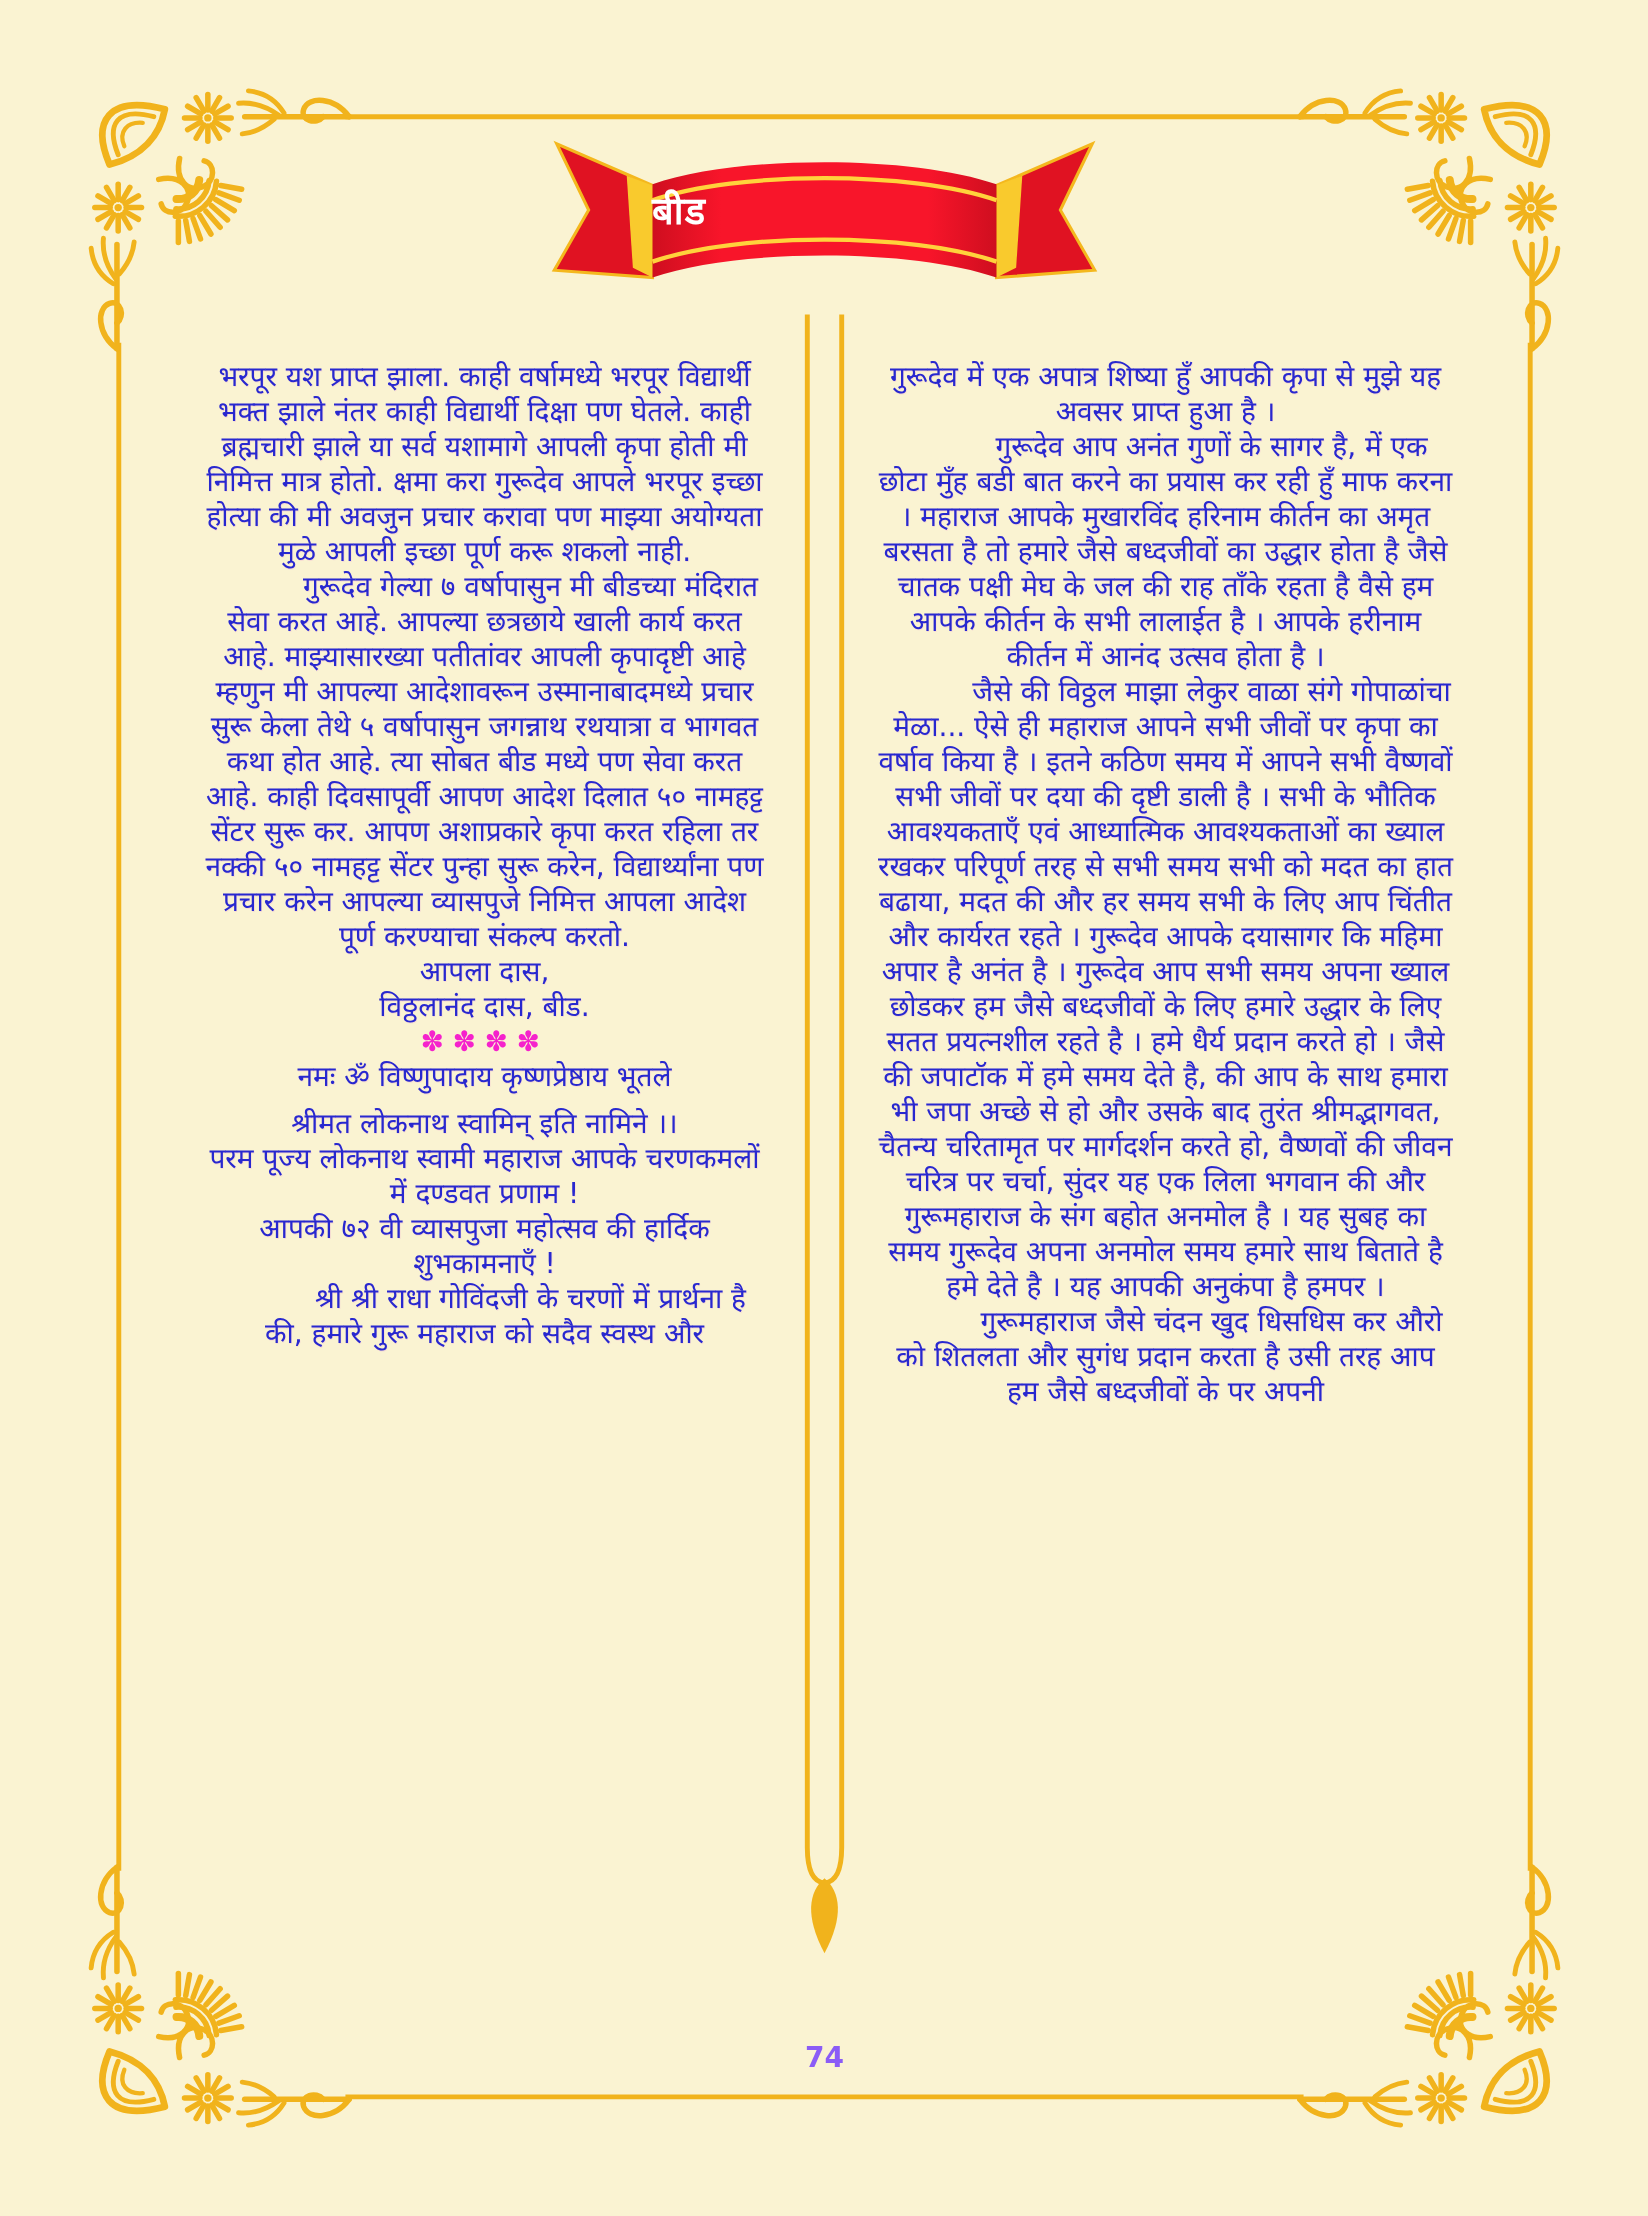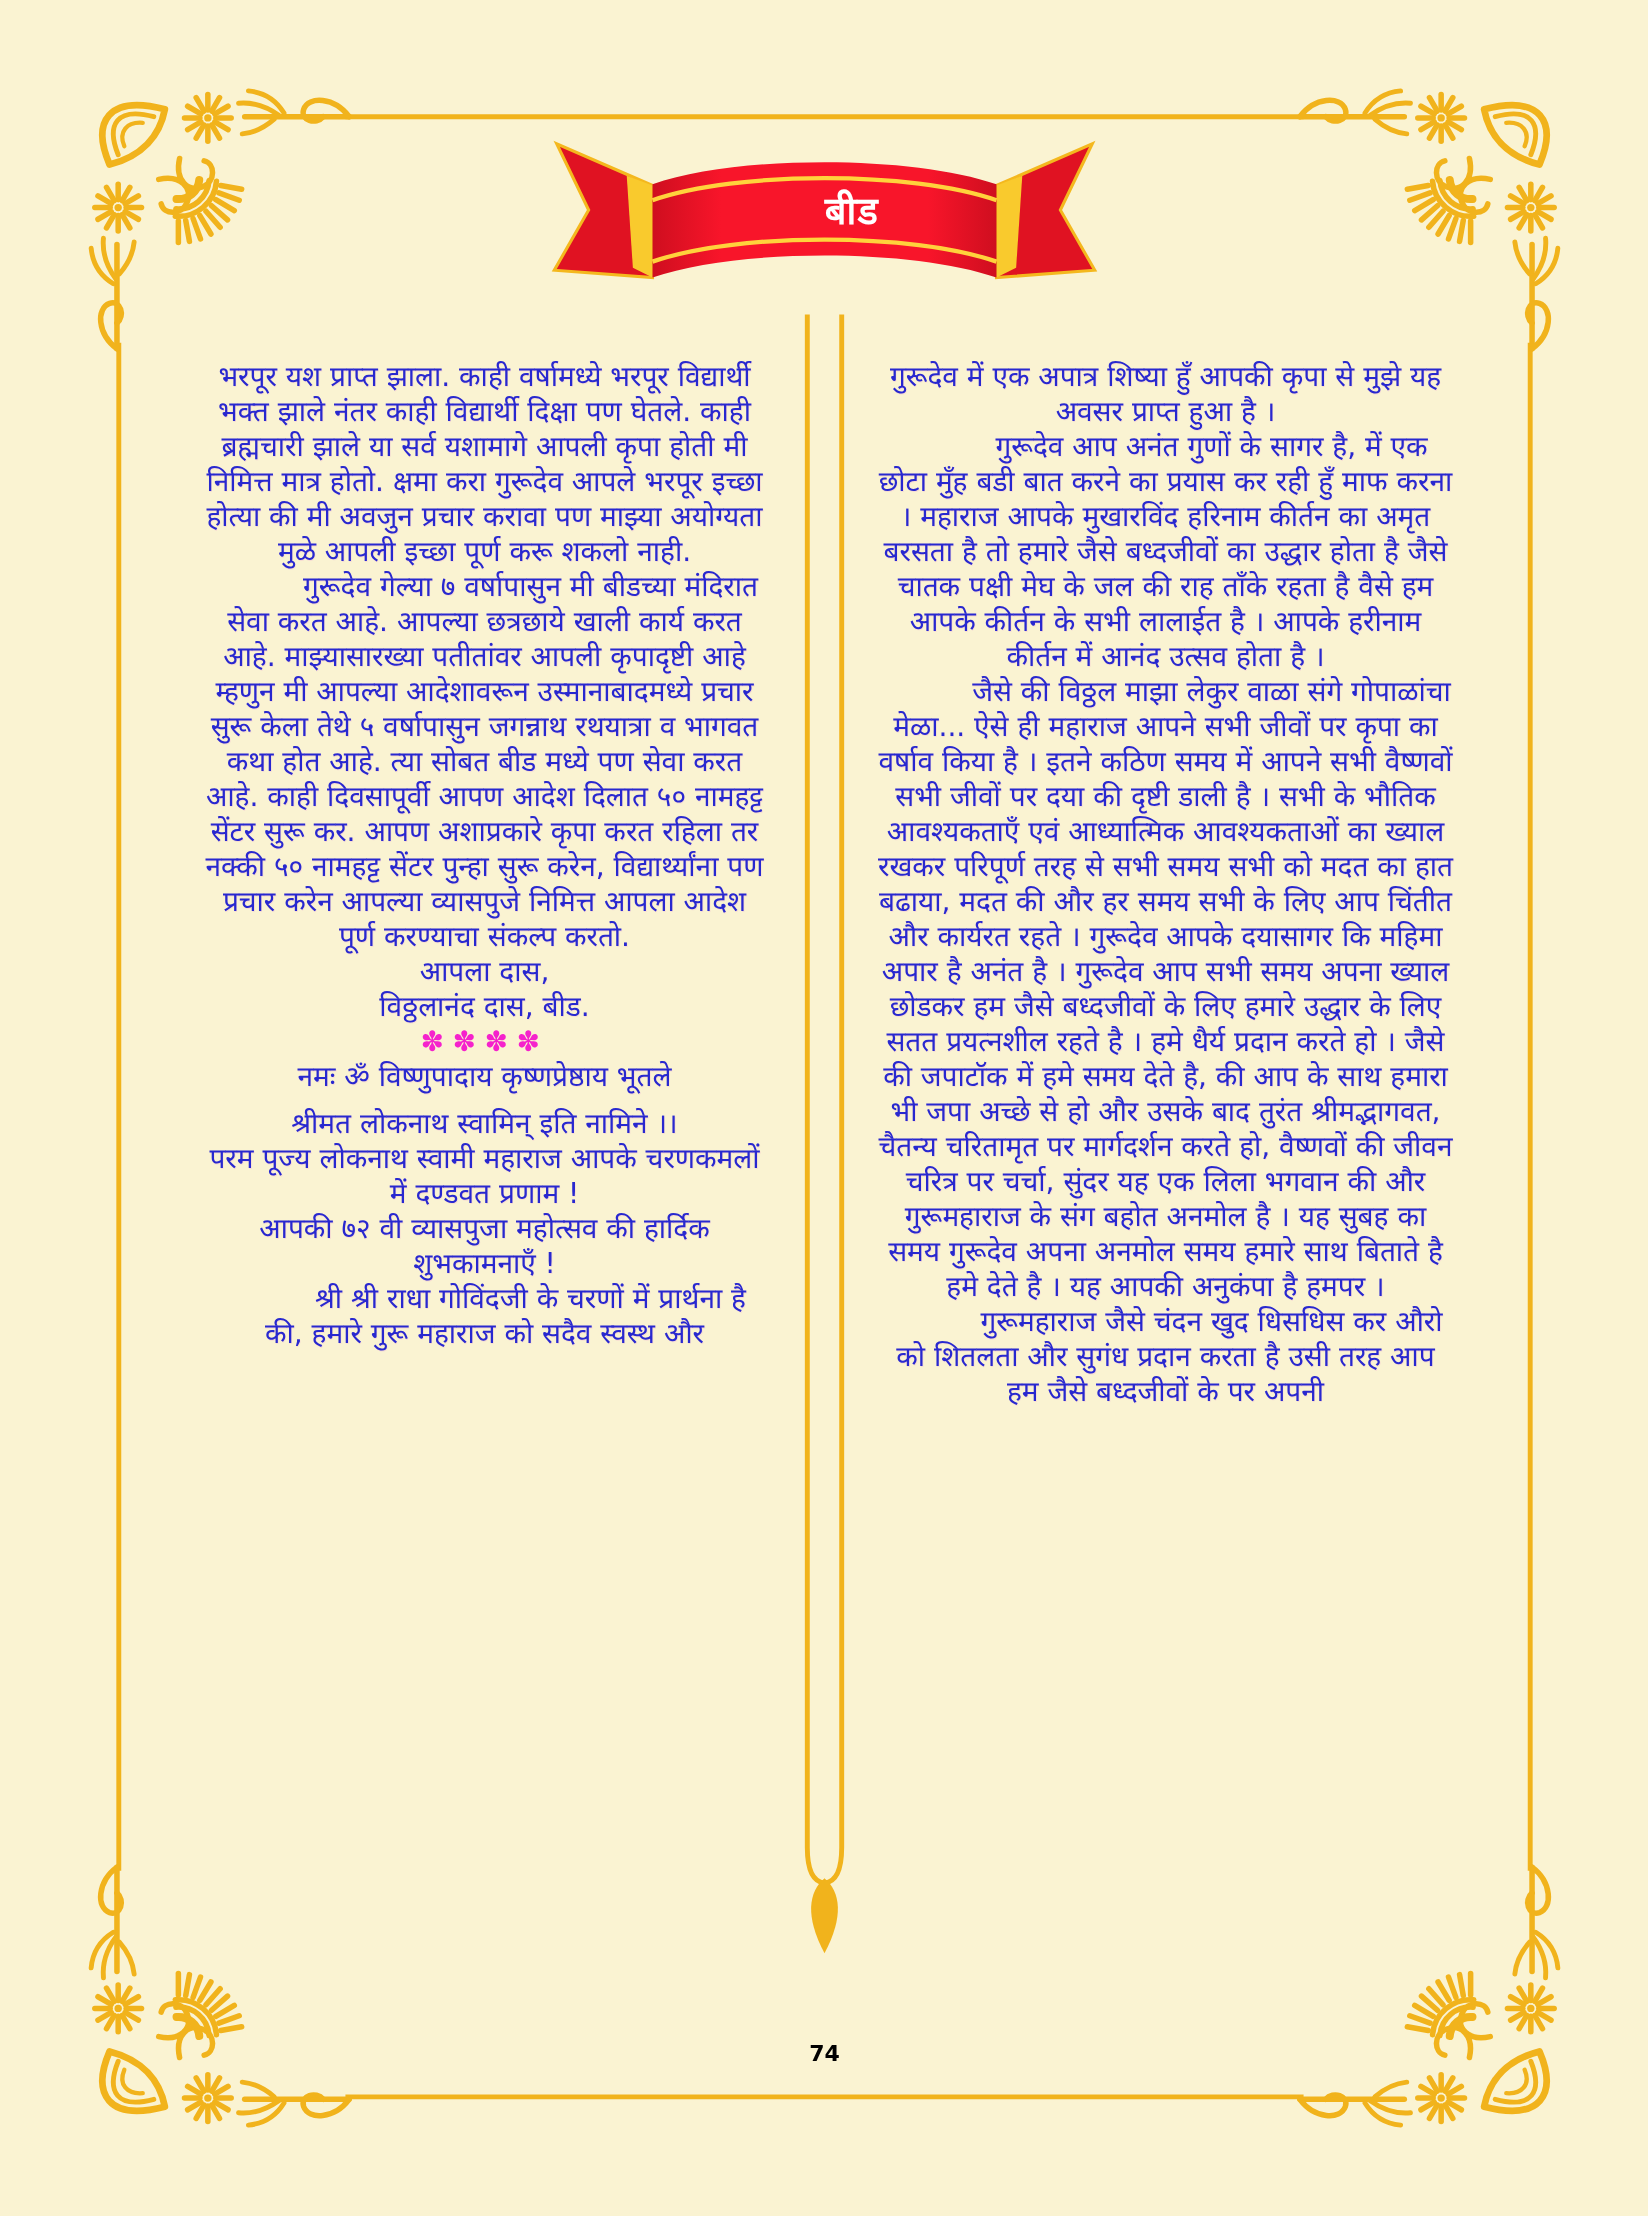--- a/index.html
+++ b/index.html
@@ -6,23 +6,22 @@
   body{
     width:1649px;height:2216px;
     background:#faf3d2;
     font-family:"DejaVu Sans","Liberation Sans",sans-serif;
     position:relative;overflow:hidden;
   }
   #page{position:absolute;inset:0;width:1649px;height:2216px;}
   #decor{position:absolute;left:0;top:0;}
   .banner-text{
     position:absolute;left:652px;top:183px;width:344px;
-    text-align:center;font-size:38px;font-weight:bold;color:#ffffff;
+    font-size:38px;font-weight:bold;color:#ffffff;
     letter-spacing:1.2px;
-    padding-left:28px;
   }
   .col{
     position:absolute;top:359px;
     font-size:28px;line-height:35px;color:#2828cf;
     text-align:justify;
     text-shadow:0.6px 0.6px 0 rgba(240,150,215,0.25);
   }
   #left-col{left:203px;width:563px;}
   #right-col{left:877px;width:577px;}
   .col p{margin:0;padding:0;text-align:center;}
@@ -30,21 +29,21 @@
   .sig{margin-top:24.6px;text-align:left;}
   .stars{
     margin-top:34px;text-align:center;
     color:#f522cc;font-size:28px;font-weight:bold;letter-spacing:8.6px;
     text-shadow:none;text-indent:0;
   }
   .shloka{margin-top:34px;text-align:center;}
   .gap-top{margin-top:43px;}
   #page-num{
     position:absolute;left:763px;top:2041px;width:123px;
-    text-align:center;font-size:22px;font-weight:bold;color:#000000;
+    text-align:center;font-size:28px;font-weight:bold;color:#8b5cf6;
   }
 </style>
 </head>
 <body>
 
 <div id="page">
 
   <svg id="decor" width="1649" height="2216" viewBox="0 0 2684 3608">
     <defs>
       <linearGradient id="bandGrad" x1="0" y1="0" x2="1" y2="0">

